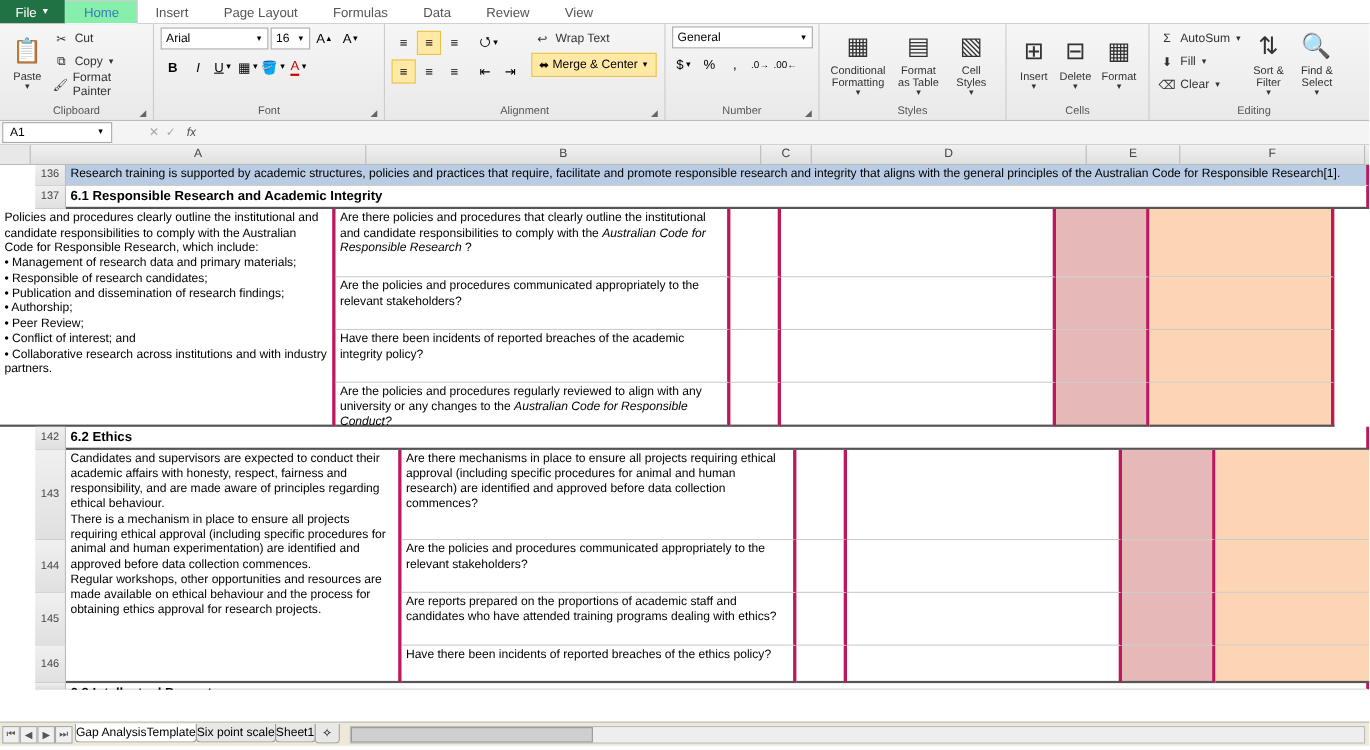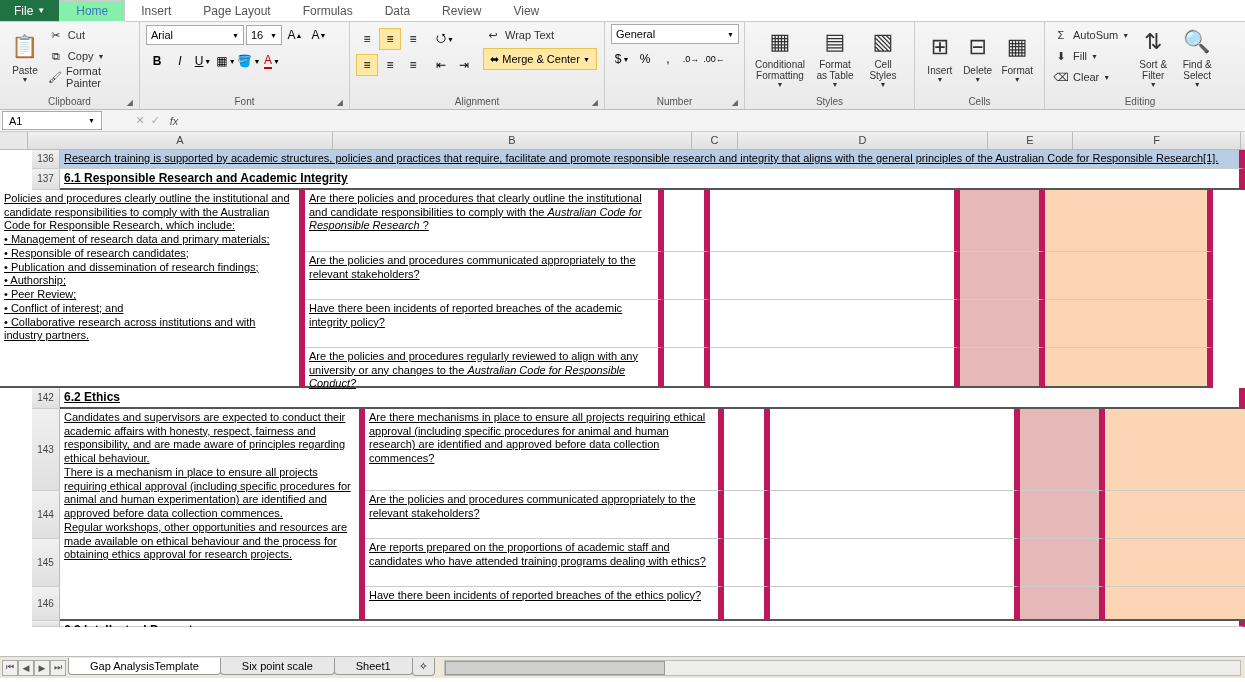--- a/index.html
+++ b/index.html
@@ -47,41 +47,41 @@
 
 .col-headers { display: flex; height: 18px; background: linear-gradient(#f0f0f0,#e0e0e0); border-bottom: 1px solid #bbb; }
 .corner { width: 28px; border-right: 1px solid #bbb; background: #e8e8e8; }
 .col-h { border-right: 1px solid #bbb; text-align: center; font-size: 11px; color: #444; line-height: 17px; }
 
 
 .grid-scroll { height: 506px; overflow: hidden; position: relative; }
 .grid { display: block; }
 .row { display: flex; align-items: stretch; }
 .row-h { width: 28px; min-width: 28px; background: linear-gradient(#f0f0f0,#e0e0e0); border-right: 1px solid #bbb; border-bottom: 1px solid #ccc; text-align: center; font-size: 10px; color: #444; display: flex; align-items: center; justify-content: center; margin-left: 32px; }
-.cell { border-right: 6px solid #be185d; border-bottom: 1px solid #ccc; padding: 2px 4px; font-size: 11px; font-family: Arial, sans-serif; line-height: 1.25; text-decoration: underline; }
+.cell { border-right: 3px solid #be185d; border-bottom: 1px solid #ccc; padding: 2px 4px; font-size: 11px; font-family: Arial, sans-serif; line-height: 1.25; }
 
 .colA { width: 305px; min-width: 305px; }
 .colB { width: 359px; min-width: 359px; }
 .colC { width: 46px; min-width: 46px; }
 .colD { width: 250px; min-width: 250px; }
 .colE { width: 85px; min-width: 85px; }
 .colF { width: 168px; min-width: 168px; }
 
 .blue-band { background: #b8cce4; font-family: Arial; font-size: 11px; }
 .section-head { font-weight: bold; font-size: 12px; }
 .pinkish { background: #e6b8b7; }
 .peach { background: #fcd5b4; }
 .thick-b { border-bottom: 2px solid #555; }
 .italic { font-style: italic; }
 
 
 .sheet-tab-bar { height: 22px; display: flex; align-items: center; border-top: 1px solid #bbb; background: #ece9d8; position: relative; }
 .nav-btns { display: flex; gap: 0; padding: 0 2px; }
 .nav-btn { width: 16px; height: 16px; display: flex; align-items: center; justify-content: center; font-size: 9px; color: #555; border: 1px solid #aaa; background: #f0f0f0; }
-.sheet-tab { padding: 2px 21px; background: #fff; border: 1px solid #999; border-top: none; border-radius: 0 0 4px 4px; margin-right: -1px; font-size: 11px; position: relative; top: -1px; }
+.sheet-tab { padding: 2px 0; background: #fff; border: 1px solid #999; border-top: none; border-radius: 0 0 4px 4px; margin-right: -1px; font-size: 11px; position: relative; top: -1px; }
 .sheet-tab.active { background: #fff; font-weight: normal; z-index: 2; }
 .sheet-tab.inactive { background: #e8e8e8; }
 .hscroll { flex: 1; height: 16px; margin-left: 10px; margin-right: 4px; background: #eee; border: 1px solid #bbb; position: relative; }
 .hscroll .thumb { position: absolute; left: 0; width: 220px; height: 100%; background: #cfcfcf; border: 1px solid #999; }
 </style>
 </head>
 <body>
 
 <div class="ribbon-tabs">
   <div class="file-tab">

